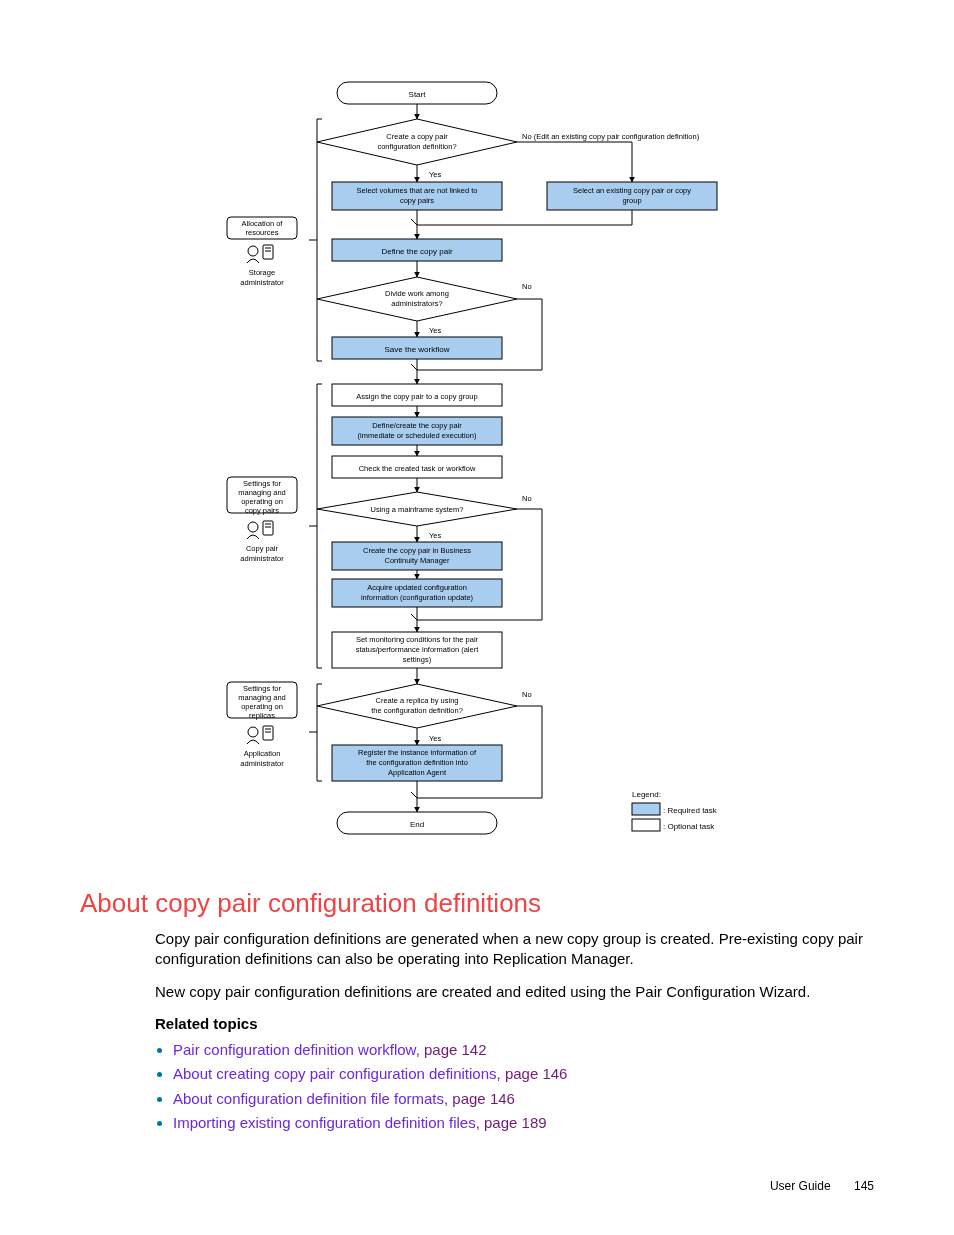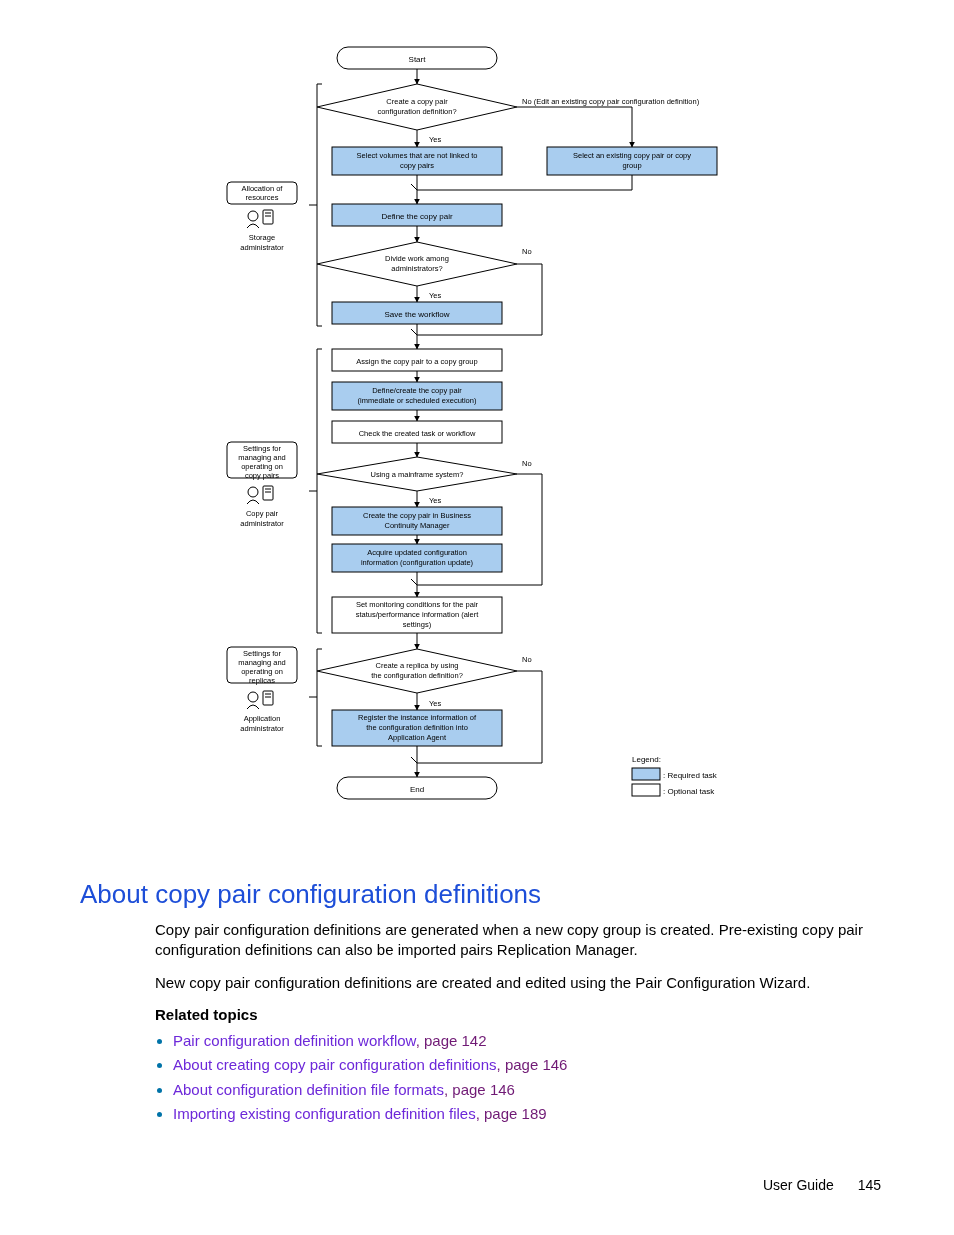--- a/index.html
+++ b/index.html
@@ -8,21 +8,21 @@
     background: #fff;
     font-family: Arial, Helvetica, sans-serif;
     color: #000;
     width: 954px;
   }
   .page {
     width: 954px;
     height: 1235px;
     position: relative;
     box-sizing: border-box;
-    padding: 42px 80px 40px 80px;
+    padding: 77px 80px 40px 80px;
   }
   .diagram-wrap {
     text-align: center;
   }
   svg.diagram {
     display: inline-block;
   }
   
   .terminator { fill: #fff; stroke: #000; stroke-width: 1; }
   .decision   { fill: #fff; stroke: #000; stroke-width: 1; }
@@ -31,44 +31,44 @@
   .rolebox    { fill: #fff;    stroke: #000; stroke-width: 1; }
   .bracket    { fill: none; stroke: #000; stroke-width: 1; }
   .conn       { stroke: #000; stroke-width: 1; fill: none; }
   text        { font-family: Arial, Helvetica, sans-serif; }
   .ft-xs { font-size: 7.5px; }
   .ft-s  { font-size: 8px; }
 
   h2.section {
     font-family: Arial, Helvetica, sans-serif;
     font-weight: 400;
-    color: #1d4ed8;
+    color: #ef4444;
     font-size: 26px;
-    margin: 38px 0 10px 0;
+    margin: 12px 0 10px 0;
   }
   .body-text {
     margin-left: 75px;
     font-size: 15px;
     line-height: 1.35;
   }
   .body-text p { margin: 0 0 12px 0; }
   .related { font-weight: 700; margin: 4px 0 6px 0; }
   ul.links { margin: 0 0 0 18px; padding: 0; }
   ul.links li {
     color: #0073a8;
     margin: 4px 0;
     font-size: 15px;
   }
   ul.links li .link { color: #6d28d9; cursor: pointer; }
   ul.links li .pg   { color: #701a75; }
   .footer {
     position: absolute;
     bottom: 42px;
-    right: 73px;
-    font-size: 14px;
+    right: 80px;
+    font-size: 12px;
   }
   .footer .num { margin-left: 20px; }
 </style>
 </head>
 <body>
 
 <div class="page">
 
   <div class="diagram-wrap">
     <svg class="diagram" width="640" height="795" viewBox="0 0 640 795">
@@ -238,21 +238,21 @@
       <text class="ft-s" x="506" y="736">: Required task</text>
       <rect class="opt" x="475" y="742" width="28" height="12"></rect>
       <text class="ft-s" x="506" y="752">: Optional task</text>
 
     </svg>
   </div>
 
   <h2 class="section">About copy pair configuration definitions</h2>
 
   <div class="body-text">
-    <p>Copy pair configuration definitions are generated when a new copy group is created. Pre-existing copy pair configuration definitions can also be imported pairs Replication Manager.</p>
+    <p>Copy pair configuration definitions are generated when a new copy group is created. Pre-existing copy pair configuration definitions can also be operating into Replication Manager.</p>
     <p>New copy pair configuration definitions are created and edited using the Pair Configuration Wizard.</p>
     <div class="related">Related topics</div>
     <ul class="links">
       <li>
         <span class="link">Pair configuration definition workflow</span><span class="pg">, page </span><span class="pg">142</span>
       </li>
       <li>
         <span class="link">About creating copy pair configuration definitions</span><span class="pg">, page </span><span class="pg">146</span>
       </li>
       <li>

